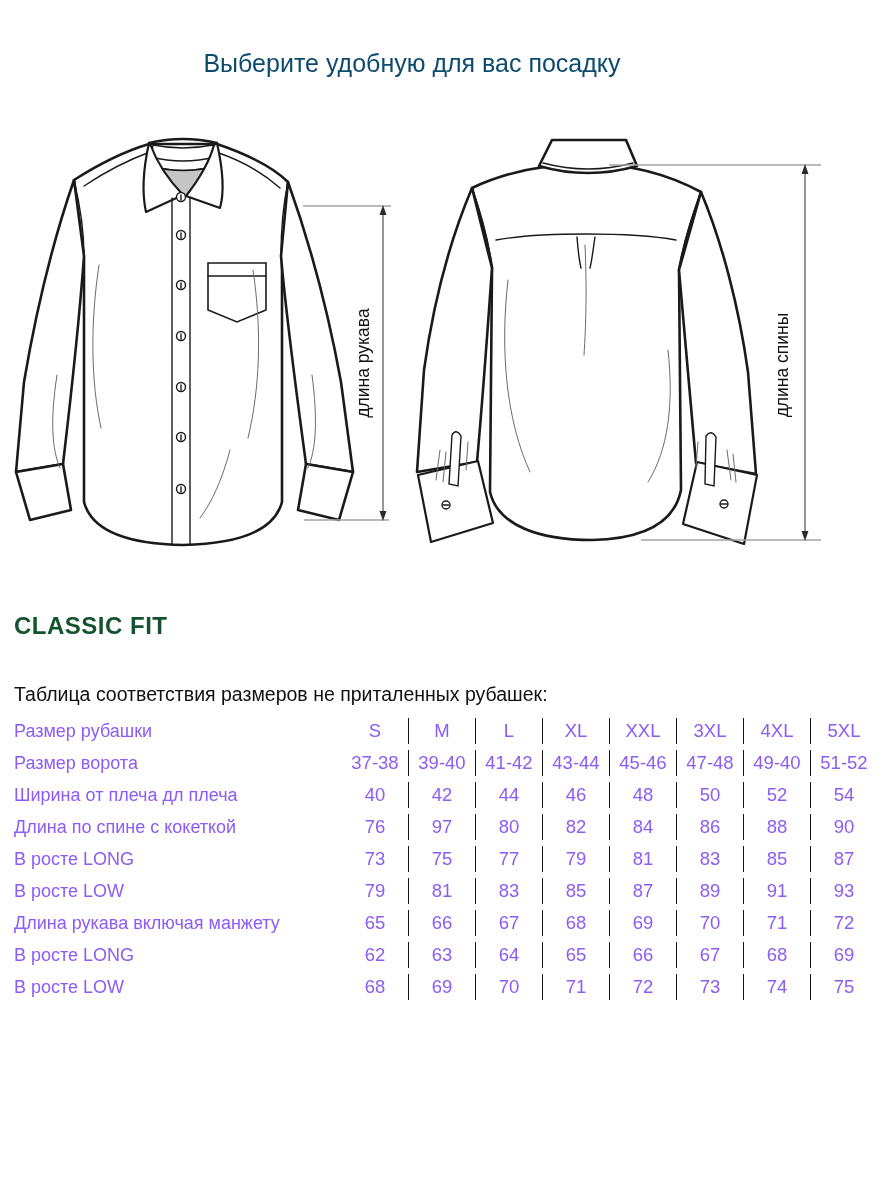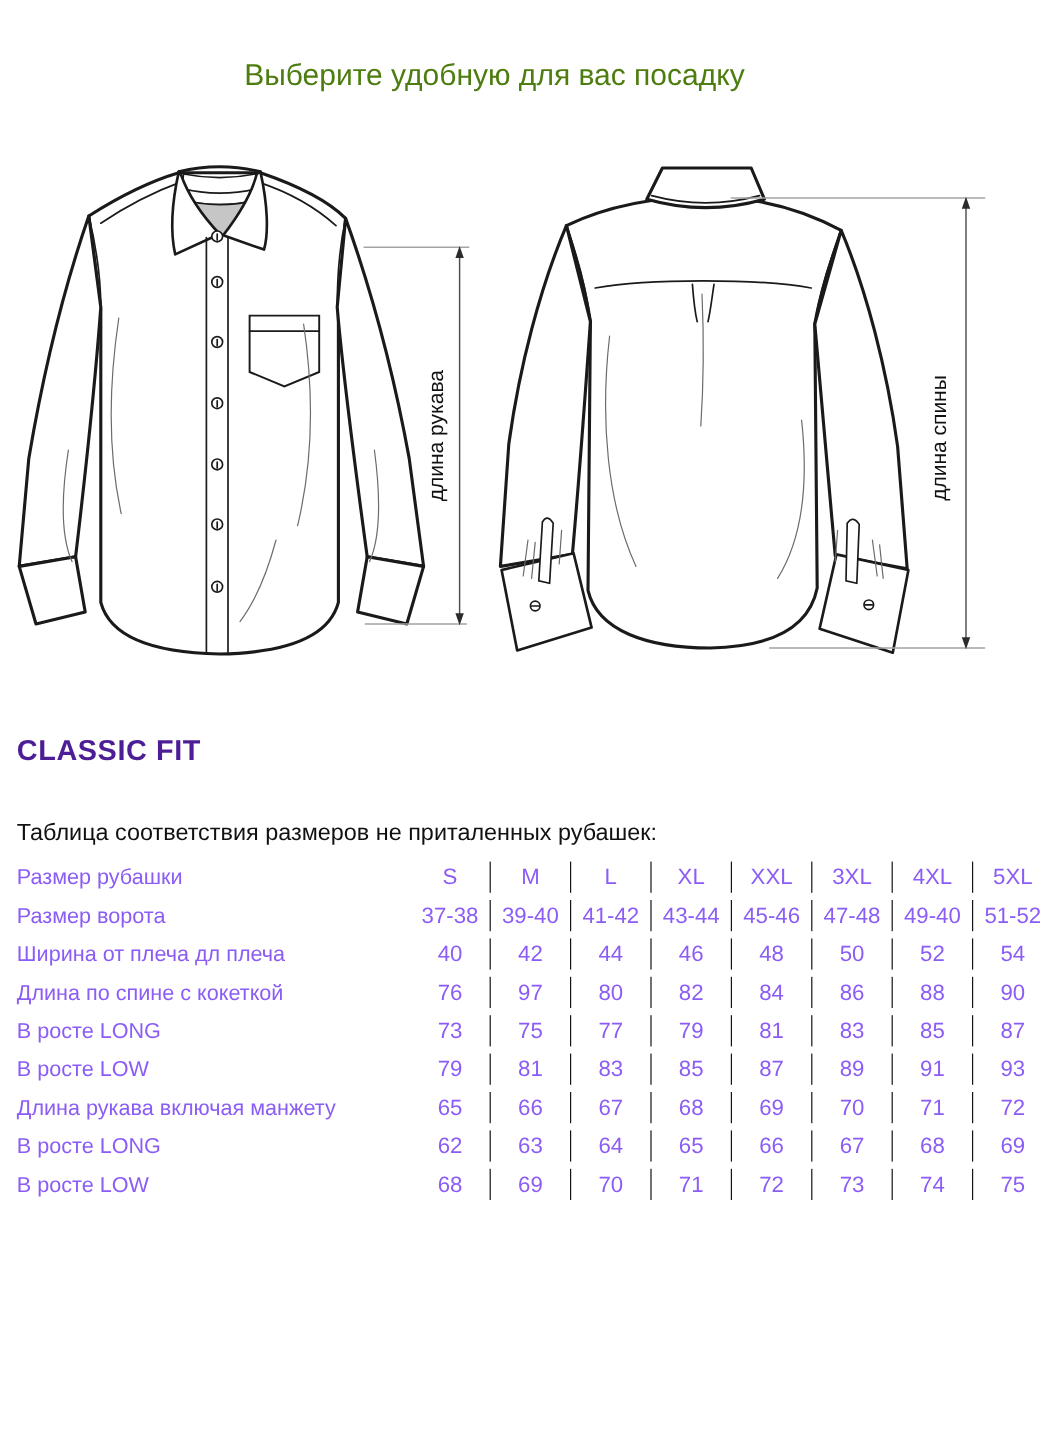--- a/index.html
+++ b/index.html
@@ -2,26 +2,26 @@
 <html><head>
 <meta charset="utf-8">
 <style>
   html,body{margin:0;padding:0;}
   body{
     width:881px;height:1200px;position:relative;background:#ffffff;
     font-family:"Liberation Sans", sans-serif;color:#1a1a1a;overflow:hidden;
   }
   .page-title{
     position:absolute;top:48px;left:0;width:824px;text-align:center;
-    font-size:25px;line-height:30px;color:#4d7c0f;
+    font-size:25px;line-height:30px;color:#0c4a6e;
   }
   .illustration{position:absolute;top:120px;left:0;width:881px;height:480px;}
   .section-heading{
     position:absolute;top:612px;left:14px;font-size:24px;font-weight:900;
-    letter-spacing:.5px;color:#4c1d95;
+    letter-spacing:.5px;color:#14532d;
   }
   .section-subtitle{
     position:absolute;top:655px;left:14px;font-size:19.5px;color:#111;margin-top:28px;
   }
   table.size-table{
     position:absolute;top:712px;left:14px;width:856px;
     border-collapse:separate;border-spacing:0 6px;
     font-size:18.5px;color:#8b5cf6;table-layout:fixed;
   }
   table.size-table td{height:26px;line-height:26px;padding:0;vertical-align:middle;}

